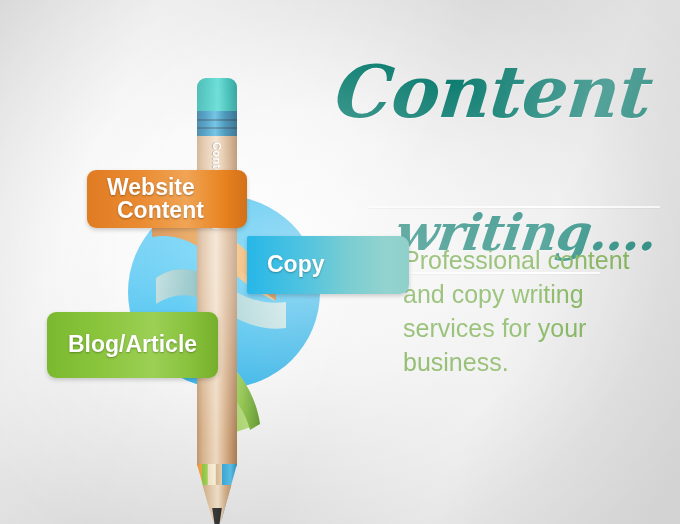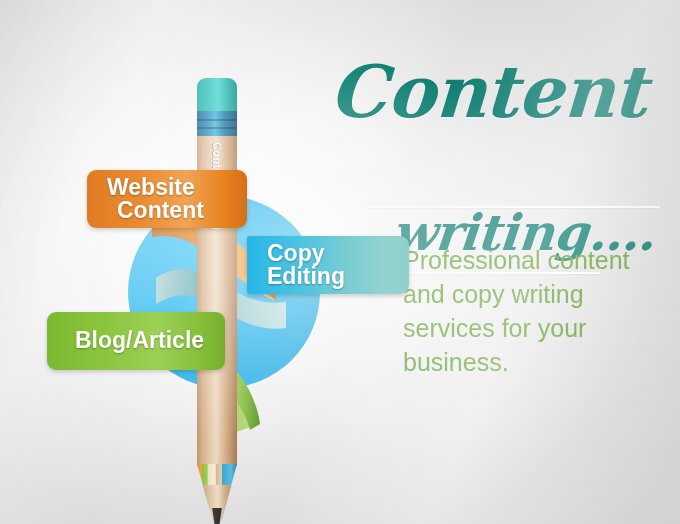--- a/index.html
+++ b/index.html
@@ -162,22 +162,22 @@
     margin-left:30px;
   }
   #badge-copy{
     left:247px;top:236px;width:142px;height:58px;
     padding-left:20px;font-size:23px;
     background:linear-gradient(90deg,#27b7e8 0%,#4fc3e0 34%,#79cdd2 62%,#93d3cf 86%,#8fd0cb 100%);
     border-radius:2px 9px 9px 2px;
     z-index:6;
   }
   #badge-blog{
-    left:47px;top:312px;width:150px;height:58px;
-    padding-left:28px;font-size:23px;
+    left:47px;top:312px;width:150px;height:66px;
+    padding-left:21px;font-size:23px;
     background:linear-gradient(90deg,#7ab92f 0%,#8cc63f 34%,#9bd055 62%,#86c03a 86%,#74ae2b 100%);
     z-index:6;
   }
   .badge .l2{padding-left:10px;}
   #badge-blog .l2{padding-left:28px;}
   #badge-copy .l2{padding-left:0px;}
 </style>
 </head>
 <body>
 
@@ -253,21 +253,20 @@
     <div id="graphite"></div>
   </div>
 
   <div class="badge" id="badge-website">
     <span class="l1">Website</span>
     <span class="l2">Content</span>
   </div>
 
   <div class="badge" id="badge-copy">
     <span class="l1">Copy</span>
-    <span class="l2">Editing</span>
   </div>
 
   <div class="badge" id="badge-blog">
     <span class="l1">Blog/Article</span>
   </div>
 
   <div id="headline">
     <div class="script" id="word-content">Content</div>
     <div id="rule-top"></div>
     <div class="script" id="word-writing">writing....</div>

